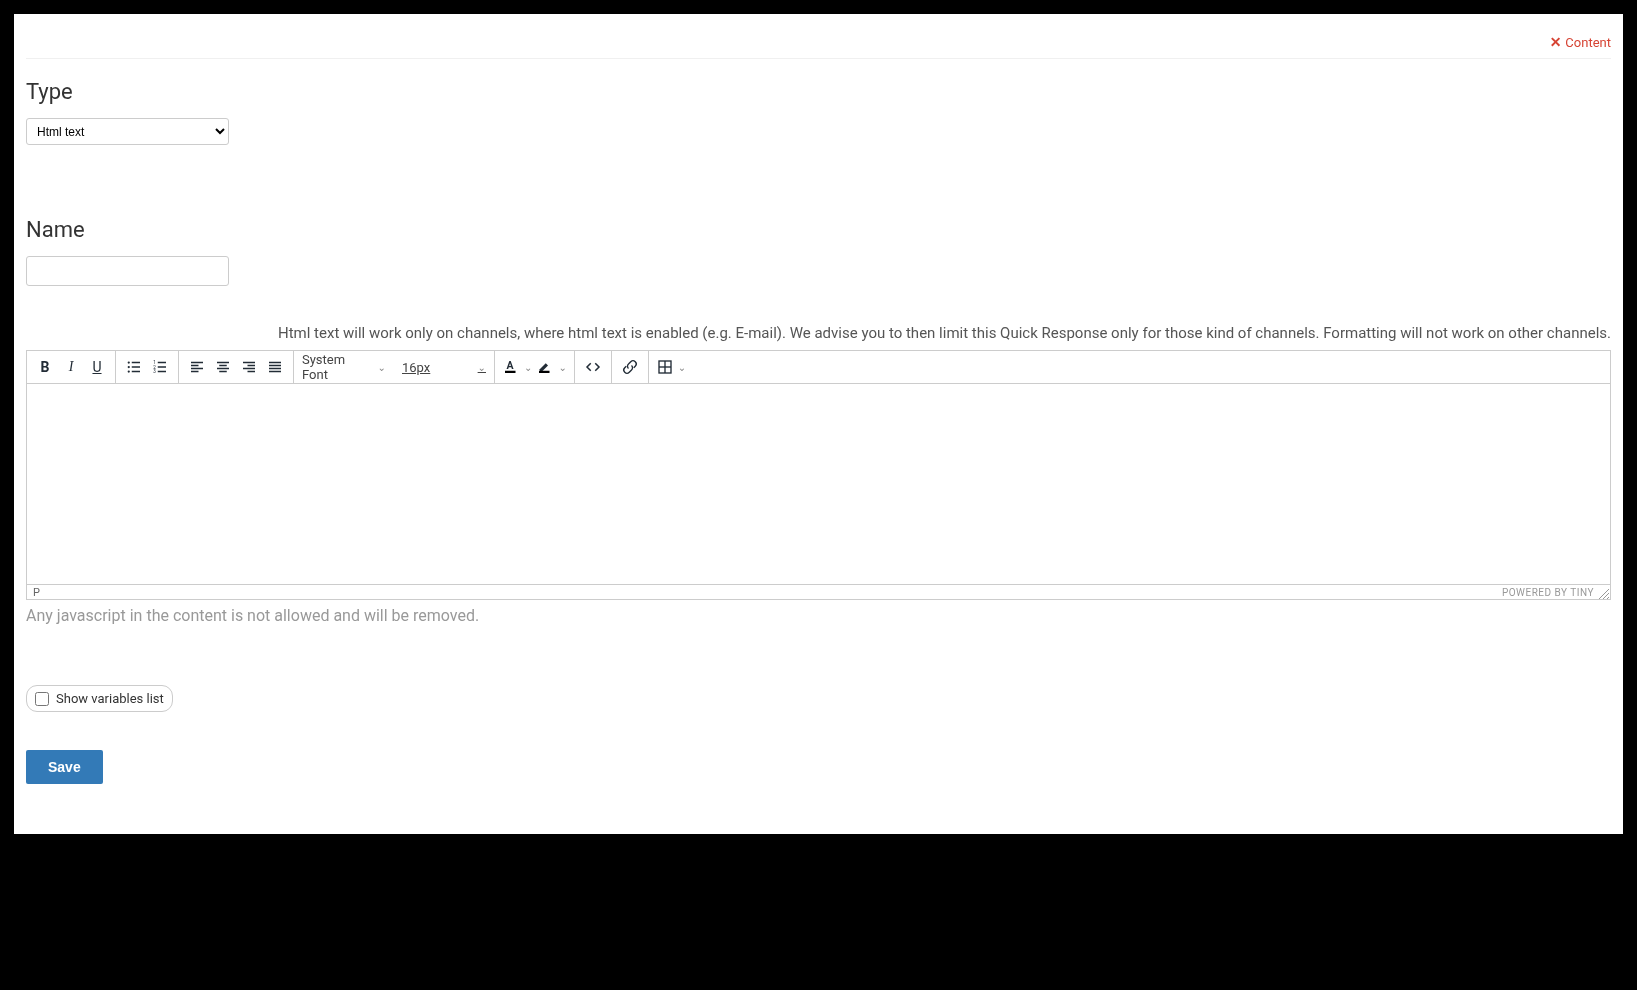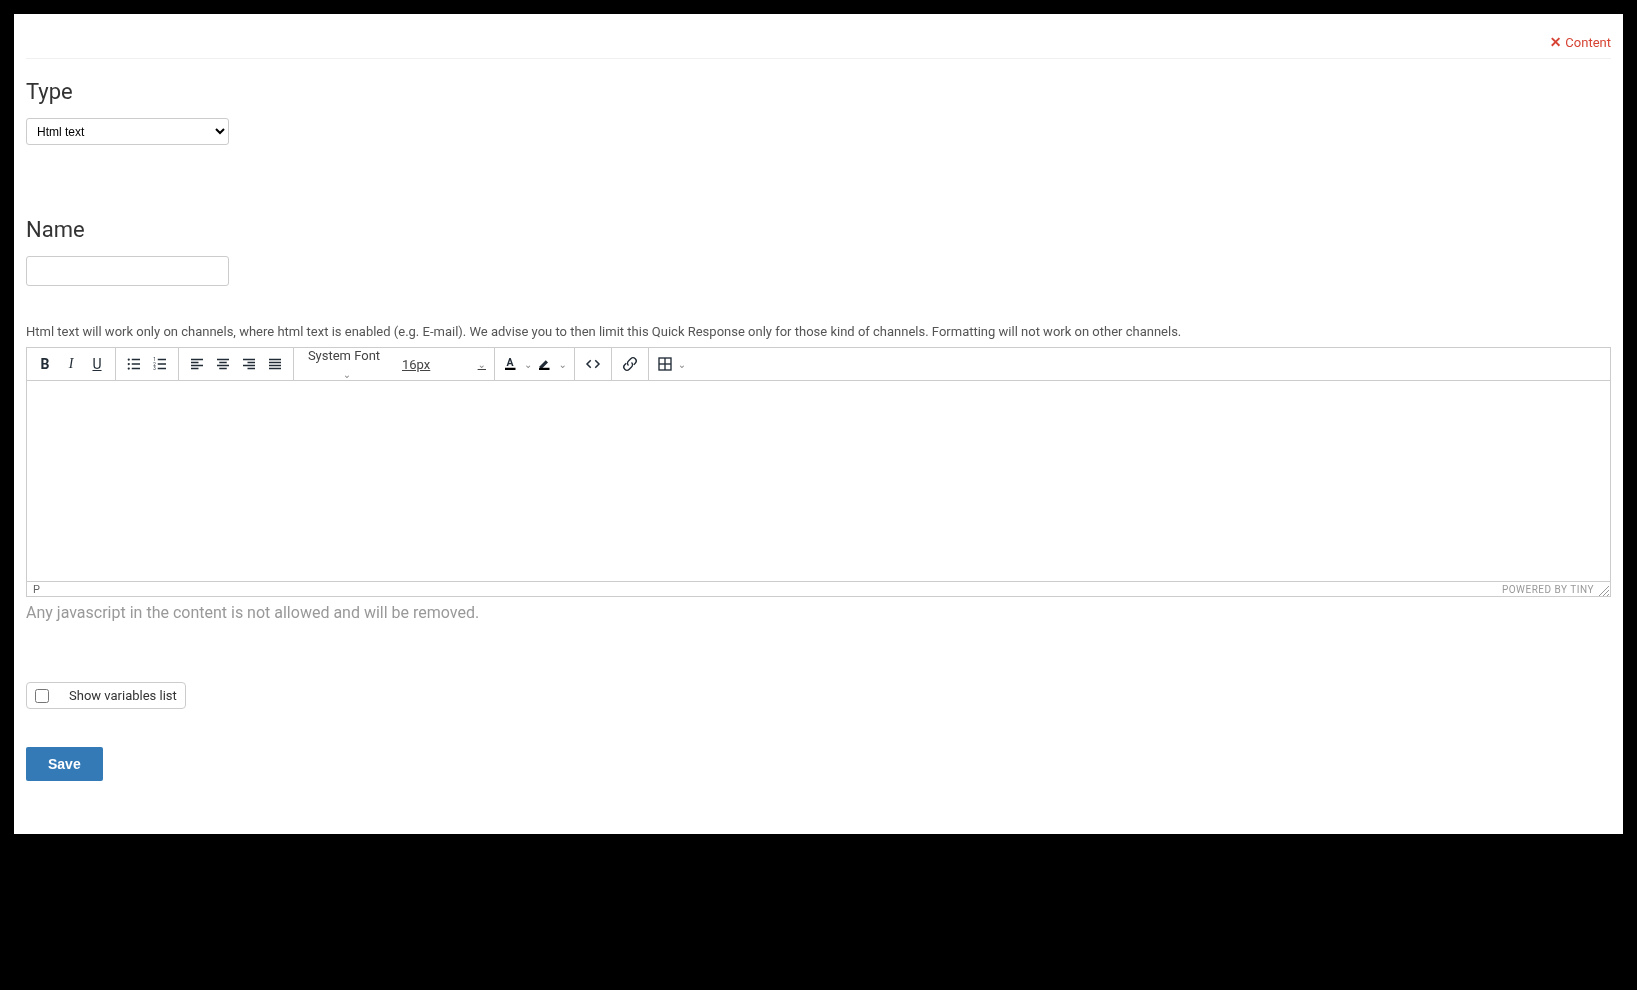--- a/index.html
+++ b/index.html
@@ -58,23 +58,24 @@
     .select-input {
       width: 203px;
       height: 27px;
       border: 1px solid #ccc;
       border-radius: 3px;
       padding: 2px 6px;
       font-size: 12px;
       background: #fff;
     }
     .help-text {
-      font-size: 13px;
+      font-size: 15px;
       color: #555;
       margin-bottom: 8px;
+      text-align: right;
     }
     .editor-wrap {
       border: 1px solid #ccc;
     }
     .editor-toolbar {
       display: flex;
       align-items: center;
       border-bottom: 1px solid #ccc;
       height: 33px;
       background: #fff;
@@ -101,21 +102,21 @@
     .tb-select {
       display: flex;
       align-items: center;
       justify-content: space-between;
       padding: 0 8px;
       cursor: pointer;
       font-size: 13px;
       color: #444;
       height: 100%;
     }
-    .tb-select.font-family { width: 100px; flex-direction: column; }
+    .tb-select.font-family { width: 100px; }
     .tb-select.font-size { width: 100px; text-decoration: underline; }
     .tb-select .chev {
       font-size: 10px;
       color: #888;
       margin-left: 6px;
     }
     .color-btn {
       display: flex;
       align-items: center;
       cursor: pointer;
@@ -156,23 +157,23 @@
     .warn-text {
       font-size: 16px;
       color: #999;
       margin-top: 6px;
     }
     .checkbox-row {
       margin-top: 50px;
       display: inline-flex;
       align-items: center;
       border: 1px solid #ccc;
-      border-radius: 4px;
+      border-radius: 11px;
       padding: 5px 8px;
-      gap: 20px;
+      gap: 7px;
     }
     .checkbox-row input { width: 14px; height: 14px; }
     .checkbox-row label { font-size: 13px; color: #333; cursor: pointer; }
     .save-btn {
       margin-top: 38px;
       display: inline-block;
       background: #337ab7;
       color: #fff;
       font-size: 14px;
       font-weight: 600;

